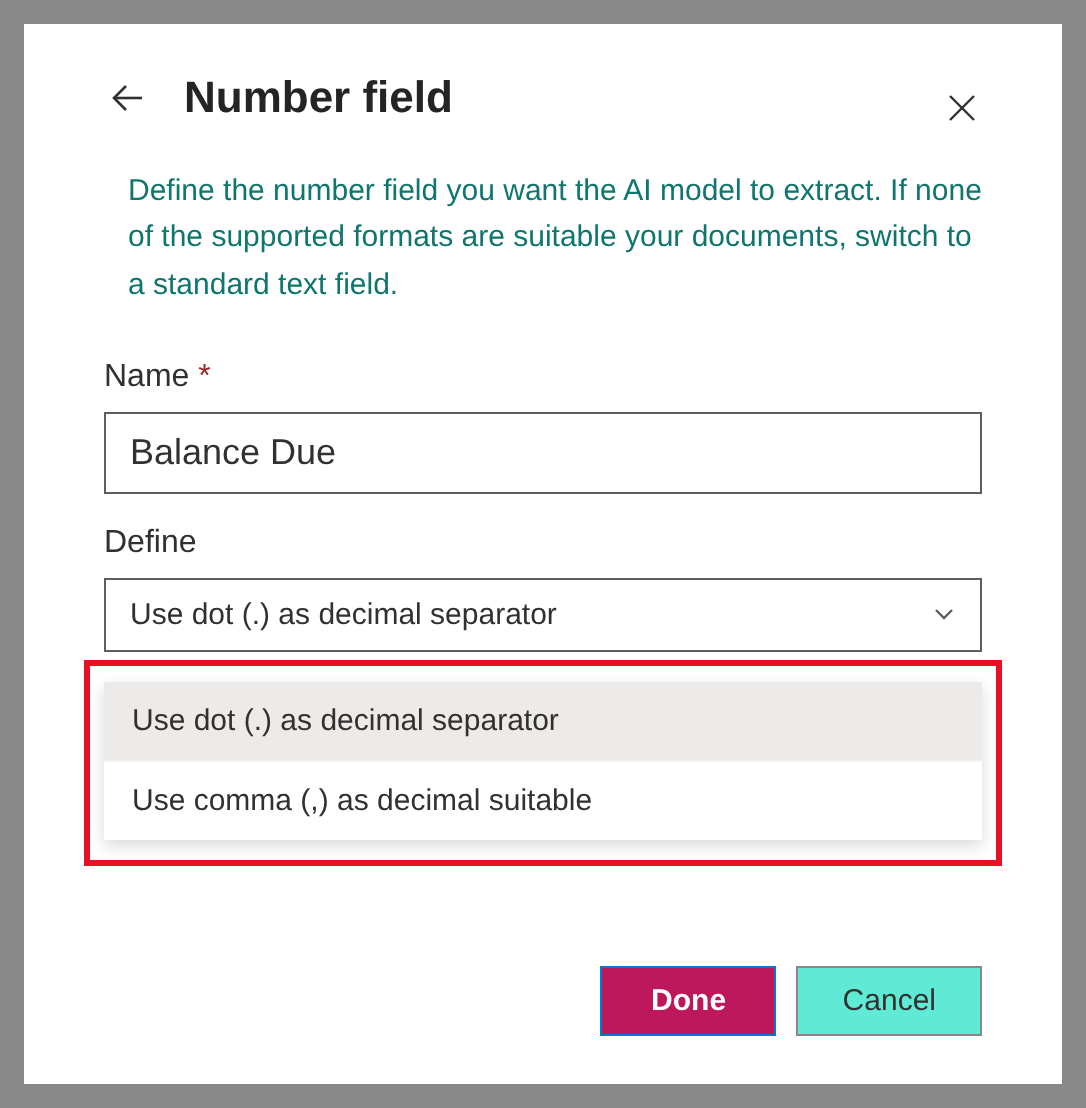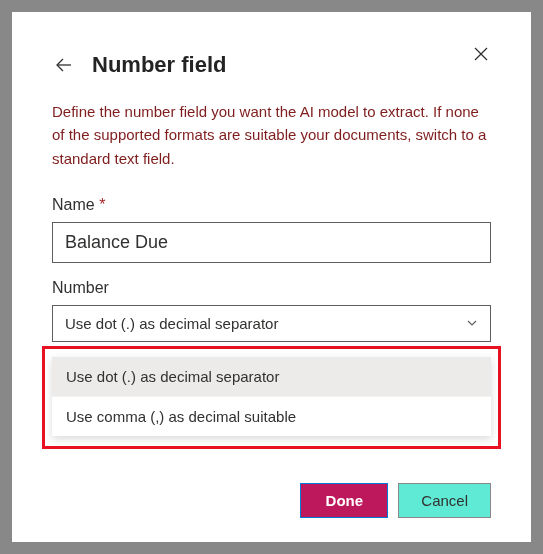--- a/index.html
+++ b/index.html
@@ -13,21 +13,21 @@
       width: 543px;
       height: 554px;
       display: flex;
       align-items: center;
       justify-content: center;
     }
     .dialog {
       background: #fff;
       width: 519px;
       height: 530px;
-      padding: 40px 40px 24px 40px;
+      padding: 24px 40px 24px 40px;
       position: relative;
     }
     .header {
       display: flex;
       align-items: center;
       gap: 16px;
       margin-bottom: 22px;
     }
     .back-btn {
       width: 24px;
@@ -48,23 +48,24 @@
       right: 40px;
       width: 20px;
       height: 20px;
       cursor: pointer;
       display: flex;
       align-items: center;
       justify-content: center;
     }
     .description {
       font-size: 15px;
-      color: #7f1d1d;
+      color: #0f766e;
       line-height: 1.55;
       margin-bottom: 26px;
+      margin-left: 12px;
     }
     .field-label {
       font-size: 16px;
       color: #323130;
       margin-bottom: 8px;
       display: block;
     }
     .required {
       color: #a4262c;
     }
@@ -163,21 +164,21 @@
   </div>
 
   <p class="description">Define the number field you want the AI model to extract. If none of the supported formats are suitable your documents, switch to a standard text field.</p>
 
   <label class="field-label">
     <span>Name</span>
     <span class="required">*</span>
   </label>
   <input type="text" class="text-input" value="Balance Due" style="">
 
-  <label class="field-label">Number</label>
+  <label class="field-label">Define</label>
   <div class="select-box">
     <span>Use dot (.) as decimal separator</span>
     <svg class="chevron" viewBox="0 0 12 12" fill="none" stroke="#605e5c" stroke-width="1.2">
       <polyline points="2,4 6,8 10,4"></polyline>
     </svg>
   </div>
 
   <div class="dropdown-area">
     <div class="dropdown-list">
       <div class="dropdown-option selected">Use dot (.) as decimal separator</div>

